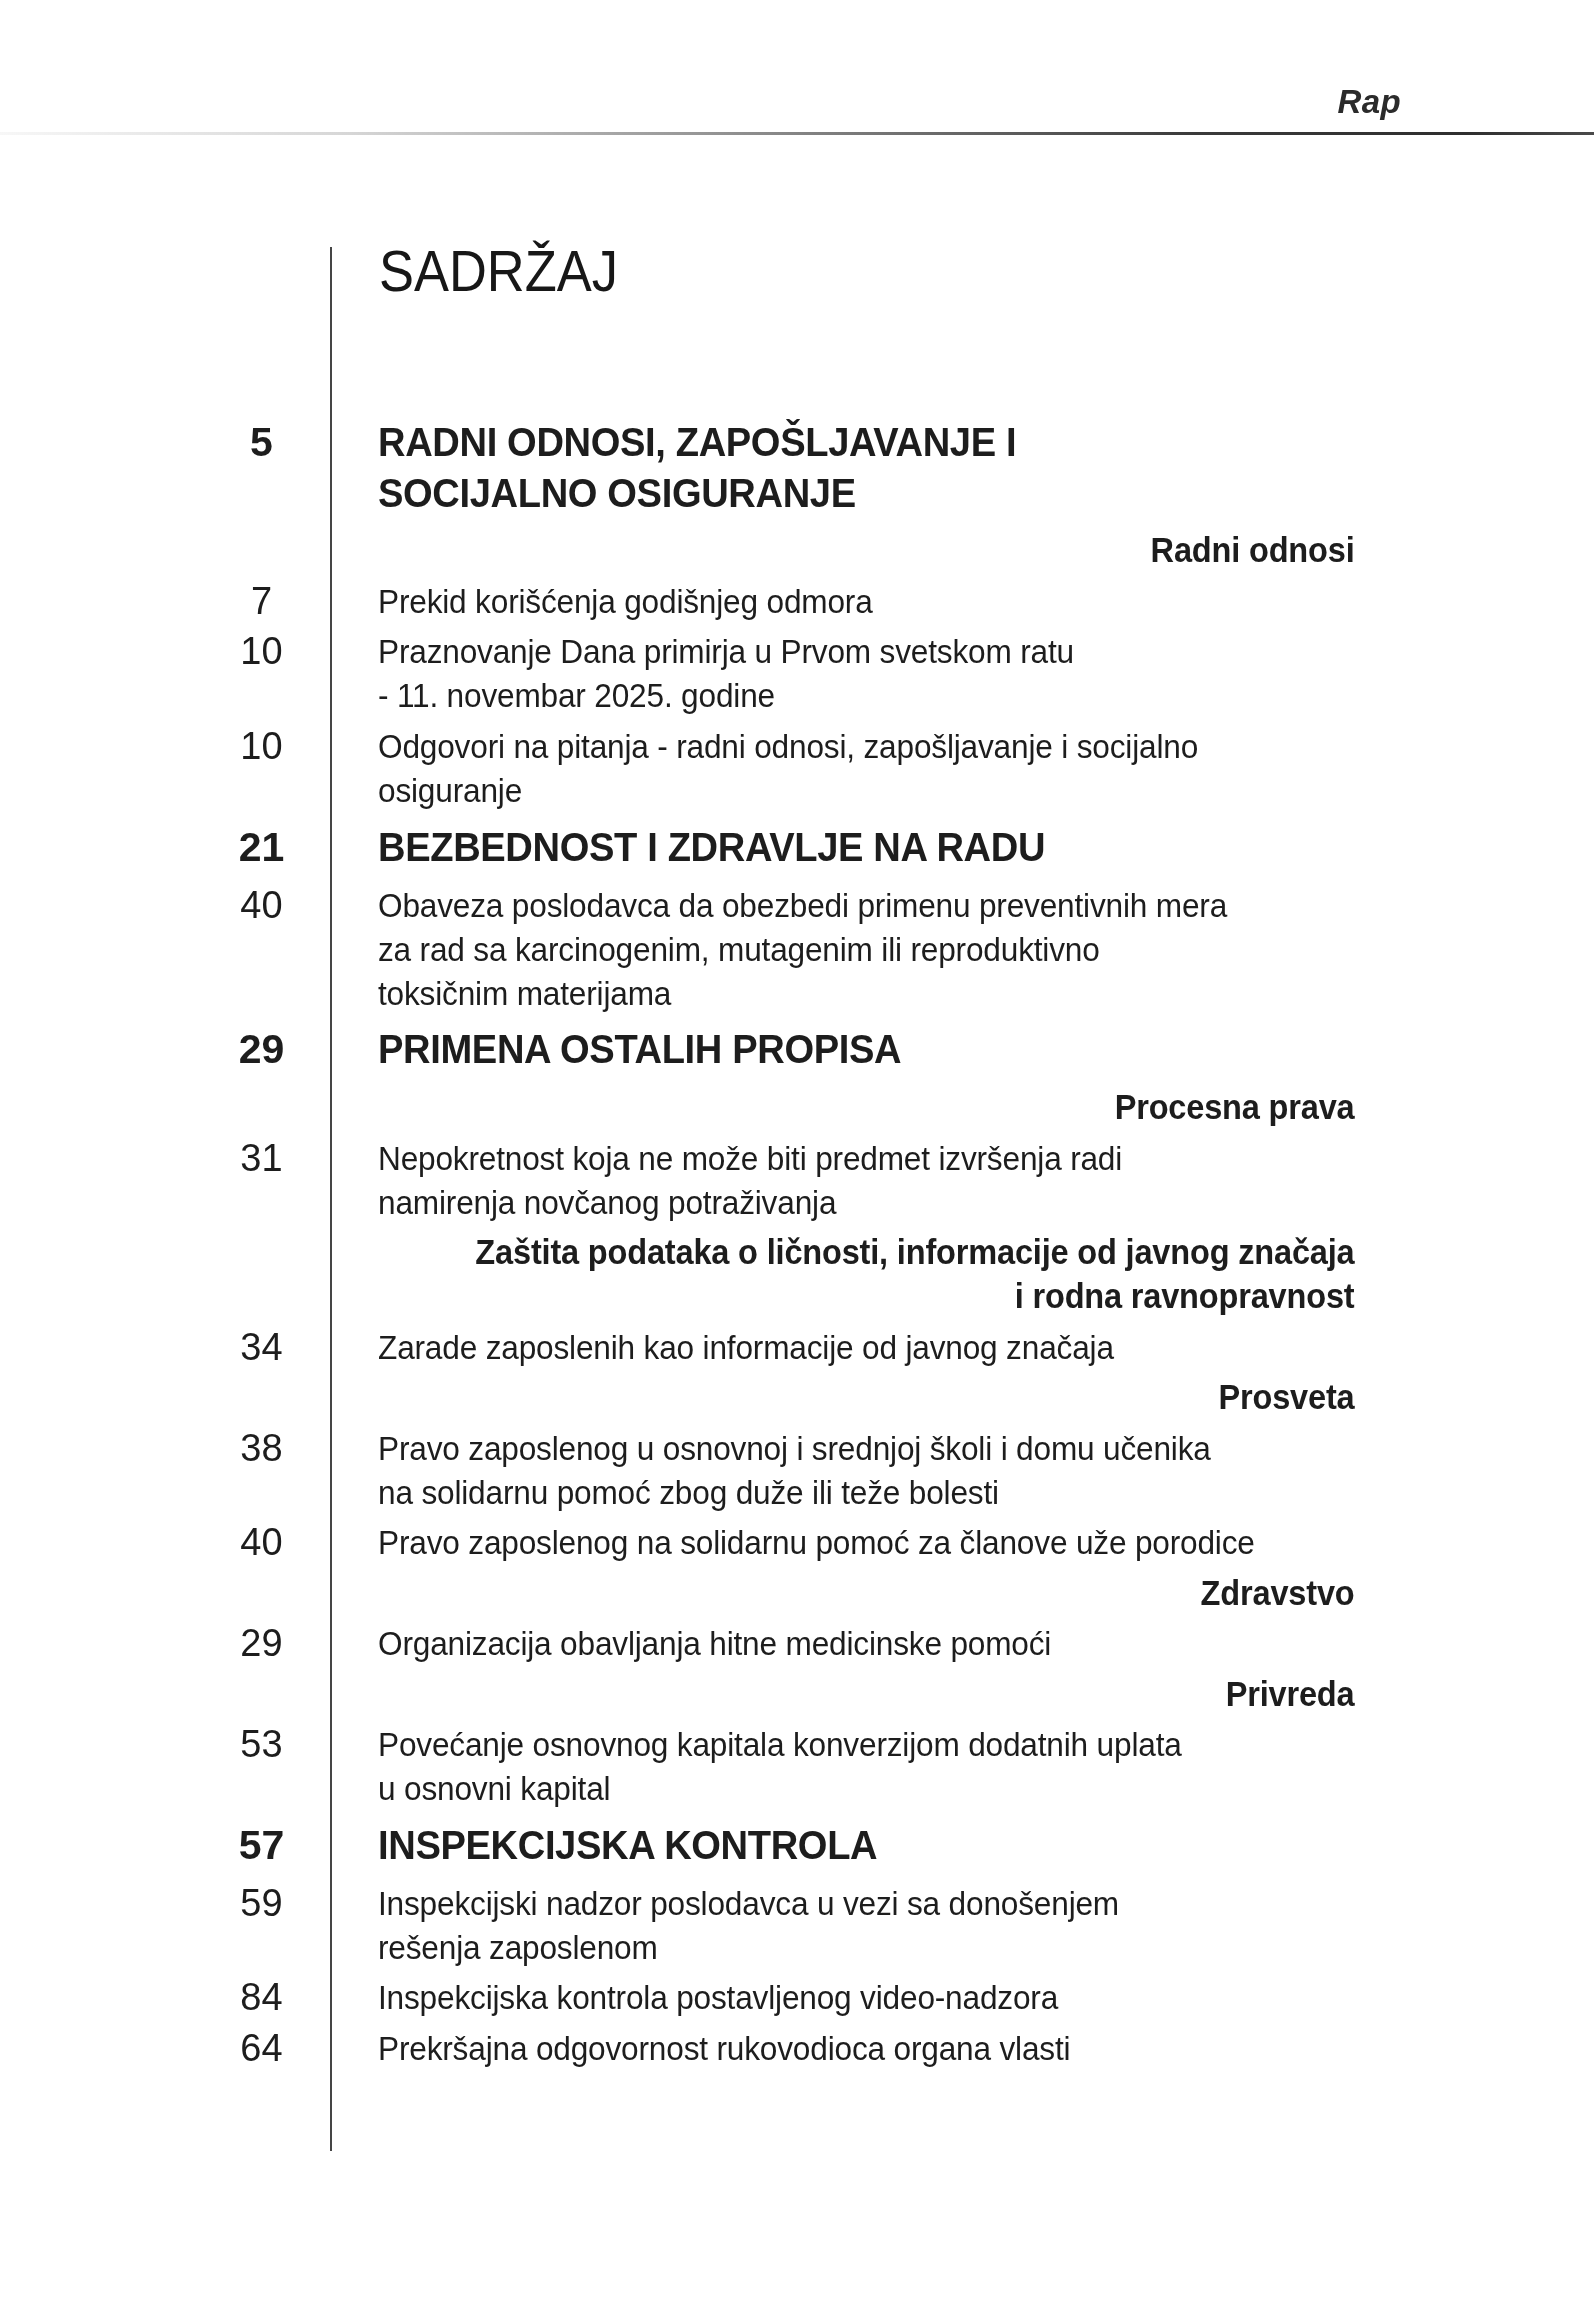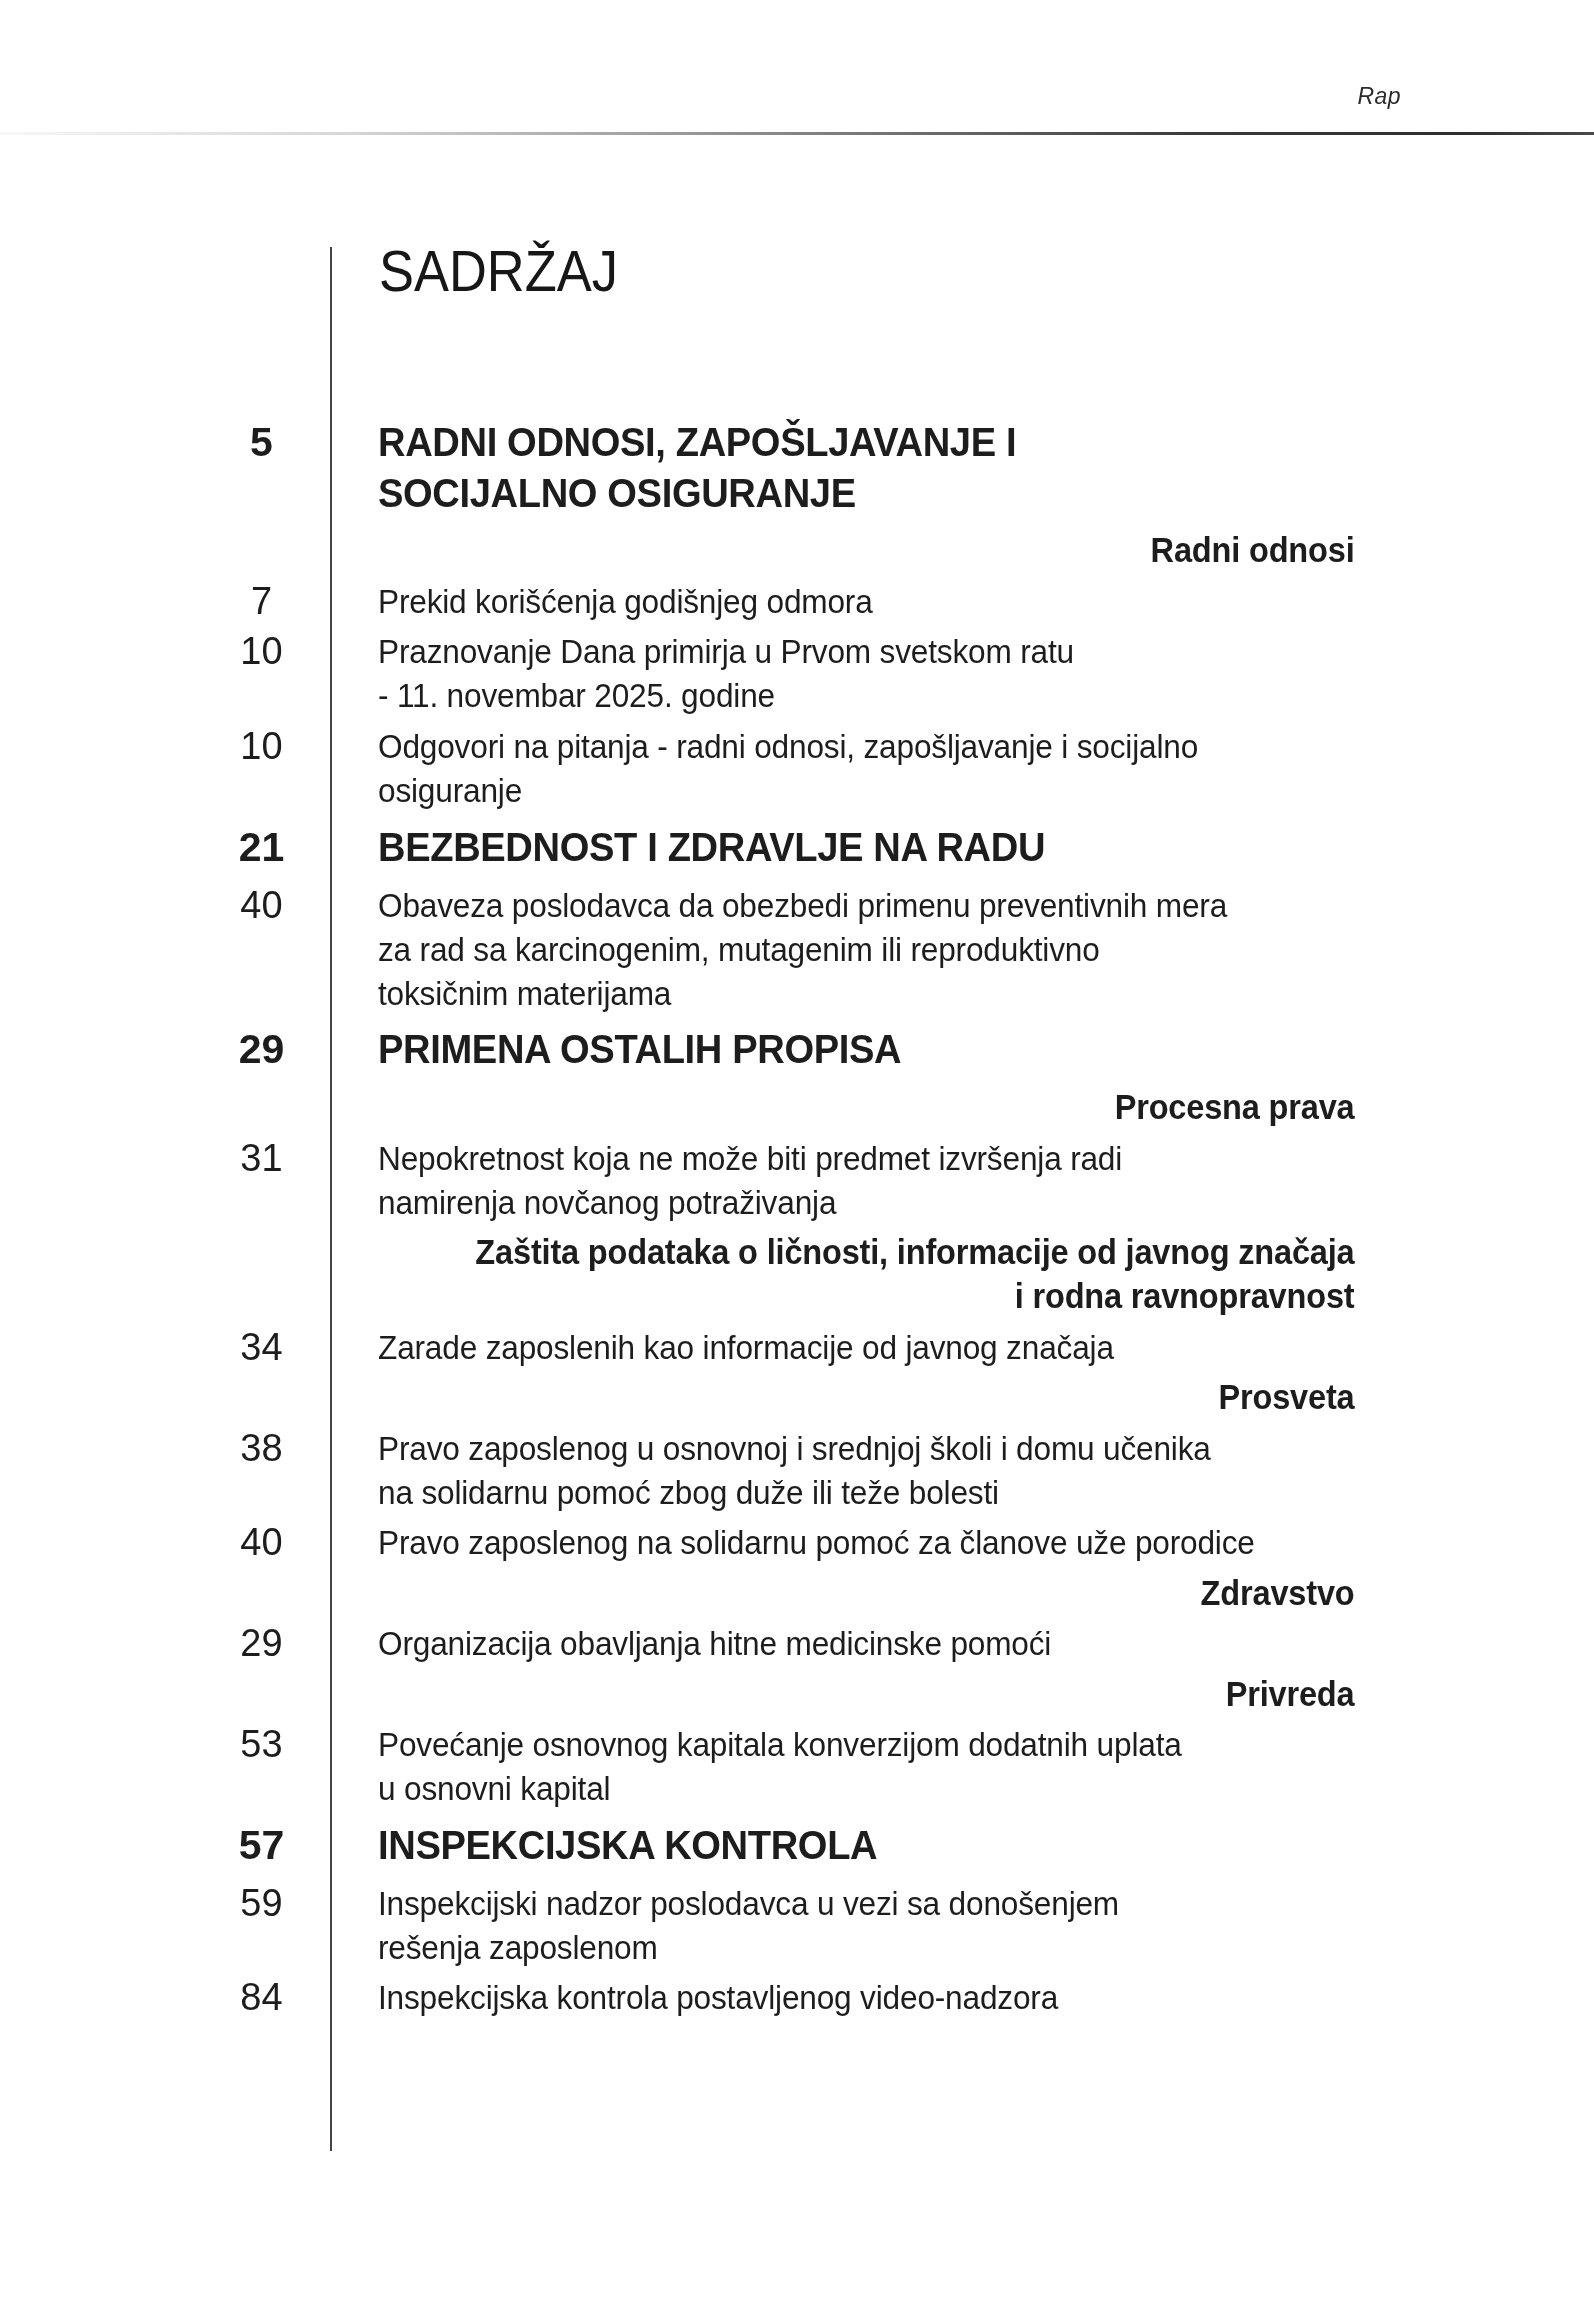--- a/index.html
+++ b/index.html
@@ -22,23 +22,23 @@
     top: 132px;
     width: 1594px;
     height: 2.5px;
     background: linear-gradient(to right,
       #f7f7f7 0%, #d6d6d6 22%, #8a8a8a 48%, #3a3a3a 75%, #2e2e2e 92%, #4a4a4a 100%);
   }
   .rap {
     position: absolute;
     top: 85px;
     right: 193px;
-    font-size: 23px;
+    font-size: 33px;
     font-style: italic;
-    font-weight: 400;
+    font-weight: 700;
     line-height: 1;
     color: #2b2b2b;
     letter-spacing: 0.4px;
   }
   .vertical-rule {
     position: absolute;
     left: 330px;
     top: 247px;
     width: 1.6px;
     height: 1904px;
@@ -238,17 +238,21 @@
         <div class="num">59</div>
         <div class="txt">Inspekcijski nadzor poslodavca u vezi sa donošenjem
 rešenja zaposlenom</div>
       </div>
 
       <div class="row item">
         <div class="num">84</div>
         <div class="txt">Inspekcijska kontrola postavljenog video-nadzora</div>
       </div>
 
+      <div class="row item">
+        <div class="num">64</div>
+        <div class="txt">Prekršajna odgovornost rukovodioca organa vlasti</div>
+      </div>
 
     </div>
   </div>
 </div>
 
 
 </body></html>

